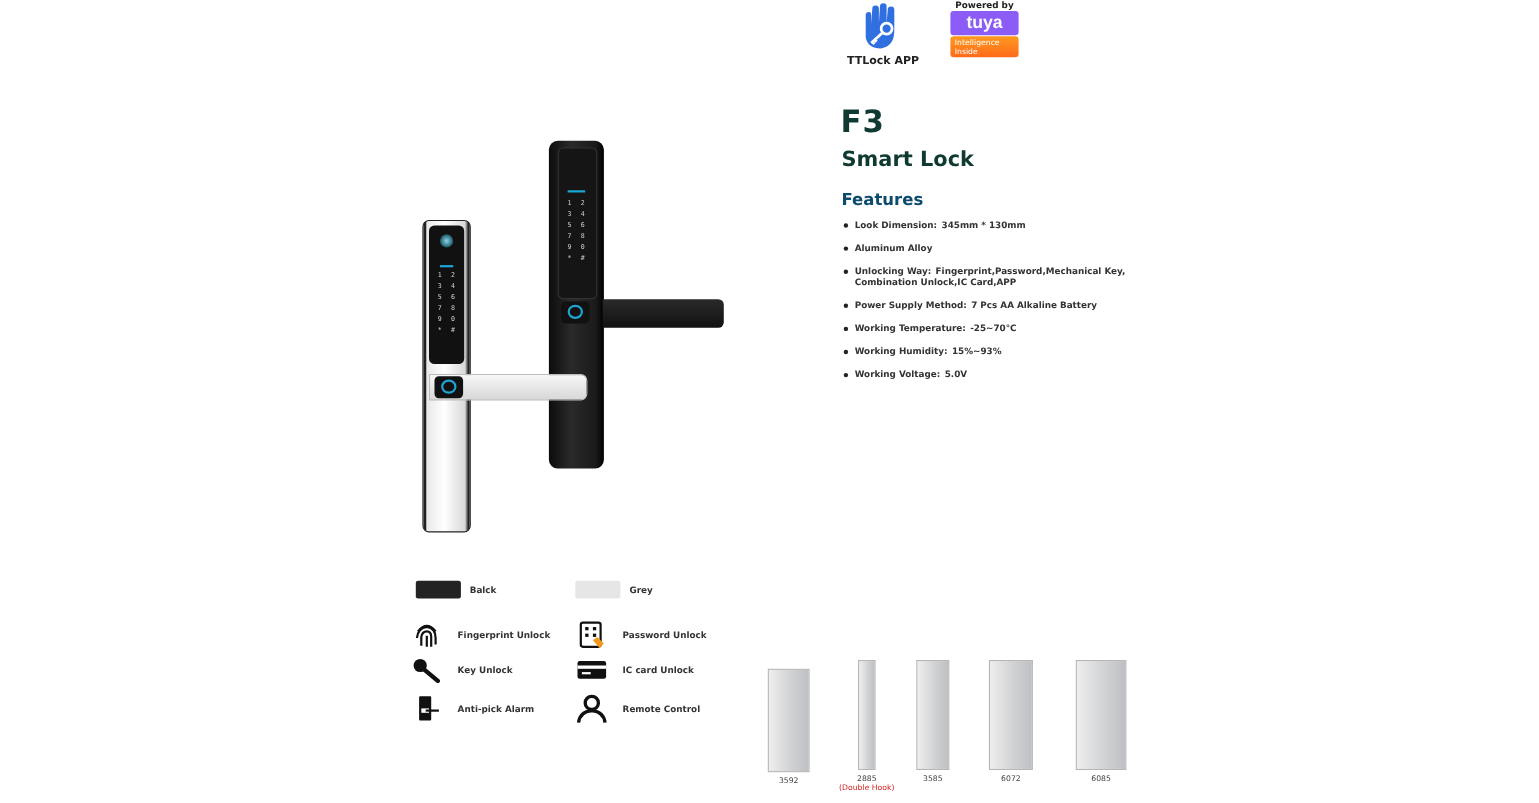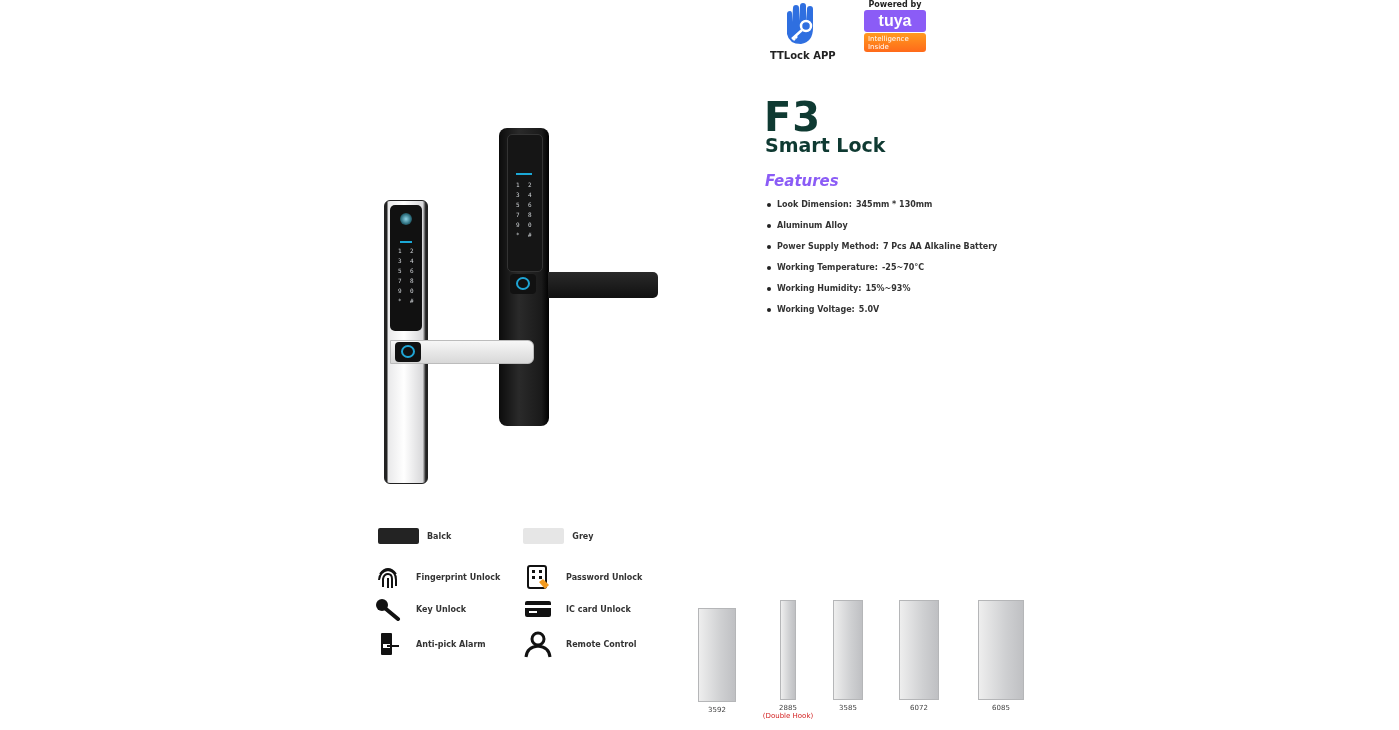--- a/index.html
+++ b/index.html
@@ -9,23 +9,23 @@
   
   .ttlock-logo { left:770px; top:2px; width:62px; text-align:center; }
   .ttlock-hand { width:44px; height:44px; margin:0 auto; }
   .ttlock-label { font-size:10px; font-weight:bold; color:#222; margin-top:0px; white-space:nowrap; }
   .tuya-logo { left:862px; top:0px; width:66px; }
   .tuya-powered { font-size:8px; font-weight:bold; color:#222; text-align:center; }
   .tuya-box { background:#8b5cf6; border-radius:3px; width:62px; height:22px; margin:1px auto 0; color:#fff; font-weight:bold; font-size:16px; text-align:center; line-height:21px; font-family:"Liberation Sans", sans-serif; }
   .tuya-intel { background:linear-gradient(#ff9a1f,#ff6a1a); border-radius:3px; width:62px; height:19px; margin:1px auto 0; color:#fff; font-size:7px; line-height:8px; padding:2px 0 0 4px; box-sizing:border-box; }
 
   
-  .model { left:764px; top:94px; font-size:40px; font-weight:bold; color:#0f3a32; font-family:"DejaVu Sans", sans-serif; letter-spacing:1px; }
+  .model { left:764px; top:94px; font-size:28px; font-weight:bold; color:#0f3a32; font-family:"DejaVu Sans", sans-serif; letter-spacing:1px; }
   .subtitle { left:765px; top:134px; font-size:19px; color:#0f3a32; font-weight:bold; font-family:"DejaVu Sans", sans-serif; }
-  .features-title { left:765px; top:172px; font-size:15px; color:#8b5cf6; font-weight:bold;font-style:italic; }
+  .features-title { left:765px; top:172px; font-size:15px; color:#0c4a6e; font-weight:bold; }
 
   .features { left:767px; top:200px; width:280px; list-style:none; margin:0; padding:0; }
   .features li { position:relative; padding-left:10px; font-size:8px; font-weight:bold; color:#333; line-height:10px; margin-bottom:11px; }
   .features li::before { content:""; position:absolute; left:0; top:3px; width:4px; height:4px; border-radius:50%; background:#222; }
   .features li .lbl { margin-right:4px; }
 
   
   .lock-silver { left:384px; top:200px; width:44px; height:284px; background:linear-gradient(90deg,#222 0,#222 2px,#e9e9ea 3px,#ffffff 45%,#d8d8da 90%,#222 97%); border-radius:6px; border:1px solid #222; box-sizing:border-box; }
   .silver-panel { position:absolute; left:5px; top:4px; width:32px; height:126px; background:#111; border-radius:5px; }
   .cam { position:absolute; left:10px; top:8px; width:12px; height:12px; border-radius:50%; background:radial-gradient(#8fd5e8,#2a6b7a 60%,#111); }
@@ -78,20 +78,21 @@
   </div>
 </div>
 
 <div class="abs model">F3</div>
 <div class="abs subtitle">Smart Lock</div>
 <div class="abs features-title">Features</div>
 
 <ul class="abs features">
   <li><span class="lbl">Look Dimension:</span><span>345mm  *  130mm</span></li>
   <li><span class="lbl">Aluminum Alloy</span><span></span></li>
+  <li><span class="lbl">Unlocking Way:</span><span>Fingerprint,Password,Mechanical Key, Combination Unlock,IC Card,APP</span></li>
   <li><span class="lbl">Power Supply Method:</span><span>7 Pcs AA Alkaline Battery</span></li>
   <li><span class="lbl">Working Temperature:</span><span>-25~70°C</span></li>
   <li><span class="lbl">Working Humidity:</span><span>15%~93%</span></li>
   <li><span class="lbl">Working Voltage:</span><span>5.0V</span></li>
 </ul>
 
 <div class="abs lock-black">
   <div class="black-panel">
     <div class="blue-bar" style="left:8px;top:38px;width:16px;"></div>
     <span class="key" style="left:8px;top:46px">1</span>

